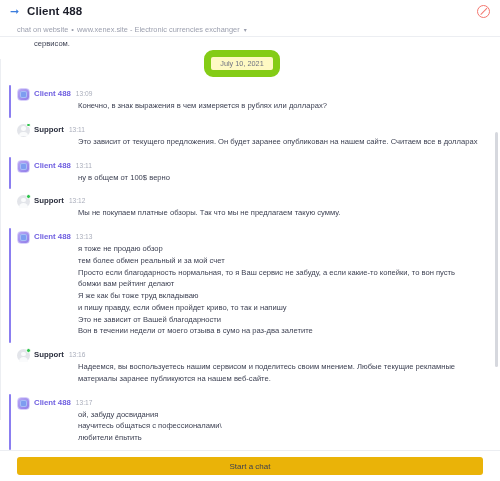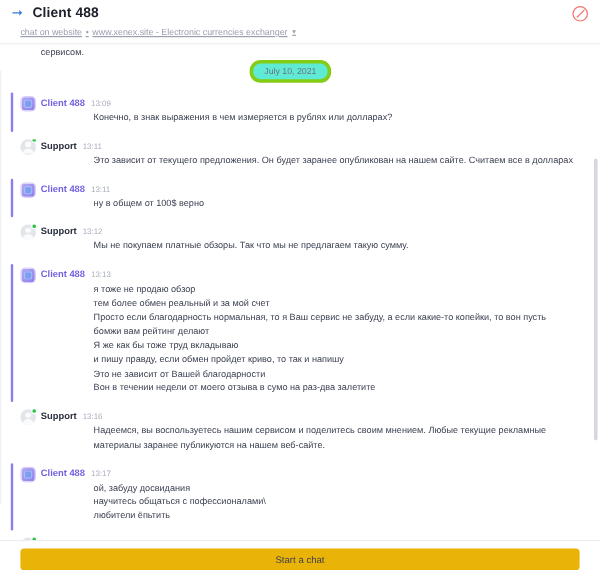--- a/index.html
+++ b/index.html
@@ -45,24 +45,23 @@
     content: ""; position: absolute;
     left: 50%; top: 1px; bottom: 1px; width: 1.4px;
     background: #f4776f;
     transform: translateX(-50%) rotate(45deg);
   }
 
   
   .subheader {
     height: 14px; flex: none;
     padding: 0 10px 0 17px;
-    display: flex; 
+    display: flex; align-items: center;
     font-size: 7.4px; color: #9b9fae;
     white-space: nowrap;
-    text-decoration: underline;
   }
   .subheader .dot-sep { margin: 0 3px; }
   .subheader .caret { margin-left: 4px; font-size: 6px; }
 
   
   .chat-wrap {
     flex: 1 1 auto;
     position: relative;
     border-top: 1px solid #eceef2;
     border-bottom: 1px solid #eceef2;
@@ -84,25 +83,25 @@
   .tail-line {
     font-size: 7.6px; color: #3b3f51;
     padding: 2px 0 0 34px;
   }
 
   .date-row {
     display: flex; justify-content: center;
     margin: 2px 0 8px 0;
   }
   .date-pill {
-    border: 3px solid #84cc16;
+    border: 7px solid #84cc16;
     border-radius: 9px;
     padding: 2px 9px;
     font-size: 7.3px; color: #6e7282;
-    background: #5eead4;
+    background: #fef9c3;
   }
 
   .msg {
     position: relative;
     padding: 4px 6px 4px 34px;
     margin-bottom: 5px;
   }
   .msg.client::before {
     content: ""; position: absolute;
     left: 9px; top: 0; bottom: -2px; width: 1.6px;

